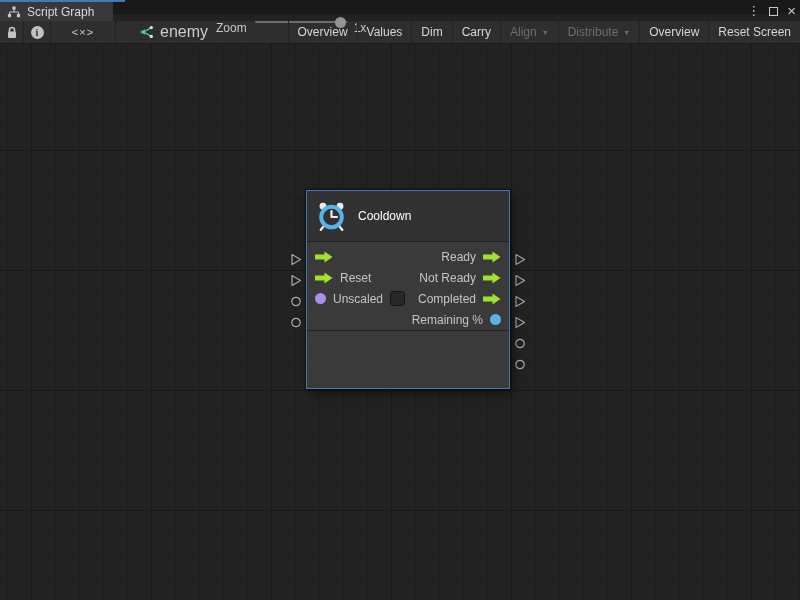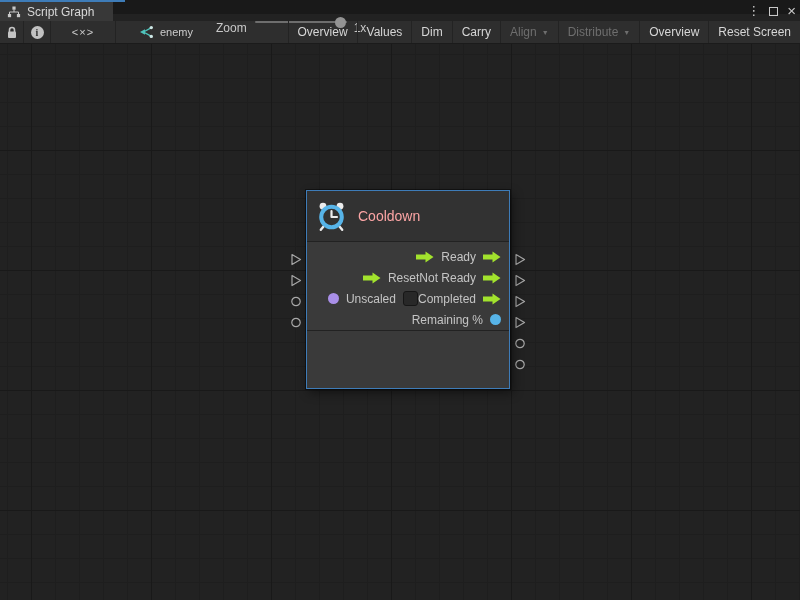--- a/index.html
+++ b/index.html
@@ -49,21 +49,21 @@
   .code-btn { left:51px; width:64px; color:#cfcfcf; font-size:11px; letter-spacing:1px; }
   .info-circle {
     width:13px; height:13px; border-radius:50%; background:#c2c2c2;
     color:#2e2e2e; font-size:10px; font-weight:bold; line-height:13px;
     text-align:center; font-family:"Liberation Serif","DejaVu Serif",serif;
   }
   .breadcrumb {
     position:absolute; left:133px; top:0; height:22px;
     display:flex; align-items:center; gap:6px; padding:0 6px;
   }
-  .breadcrumb-label { font-size:11px; color:#cccccc; }
+  .breadcrumb-label { font-size:16px; color:#cccccc; }
   .zoom-group {
     position:absolute; left:216px; top:0; height:22px;
     display:flex; align-items:flex-start;
   }
   .zoom-label { font-size:12px; color:#c8c8c8; margin-right:8px; }
   .zoom-track {
     position:relative; width:92px; height:2px; background:#6e6e6e; border-radius:1px;
   }
   .zoom-handle {
     position:absolute; right:1px; top:-4.5px; width:11px; height:11px;
@@ -100,24 +100,24 @@
     position:absolute; inset:0;
     background:#3a3a3a;
     border:1px solid #3e7cb8;
     box-shadow:0 0 0 1px rgba(0,0,0,0.45), 3px 4px 10px rgba(0,0,0,0.45);
     cursor:default;
   }
   .node-header {
     height:51px; background:#323232; border-bottom:1px solid #222;
     display:flex; align-items:center; padding-left:8px; gap:10px;
   }
-  .node-title { font-size:14px; color:#fca5a5; }
+  .node-title { font-size:12px; color:#ffffff; }
   .node-rows { padding-top:4px; }
   .node-row {
-    height:21px; display:flex; align-items:center; justify-content:flex-end;
+    height:21px; display:flex; align-items:center; justify-content:space-between;
     padding:0 8px;
   }
   .cell { display:flex; align-items:center; gap:7px; }
   .cell-label { font-size:12px; color:#c4c4c4; white-space:nowrap; }
   .value-dot { width:11px; height:11px; border-radius:50%; flex:0 0 auto; }
   .value-dot.blue { background:#57b4e8; }
   .value-dot.purple { background:#a98fe8; }
   .flow-arrow { flex:0 0 auto; display:block; }
   .inline-field {
     width:19px; height:18px; background:#282828; border:1px solid #161616;

